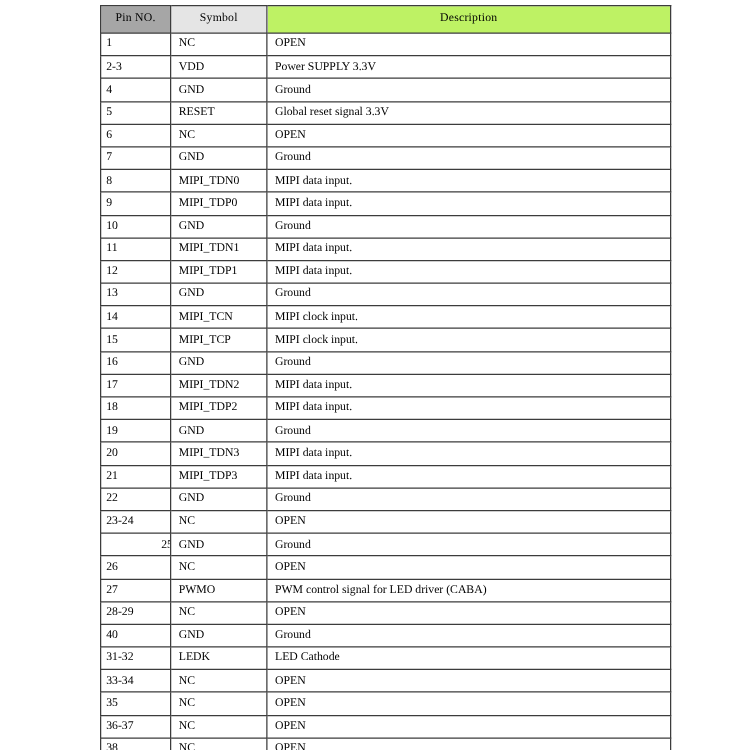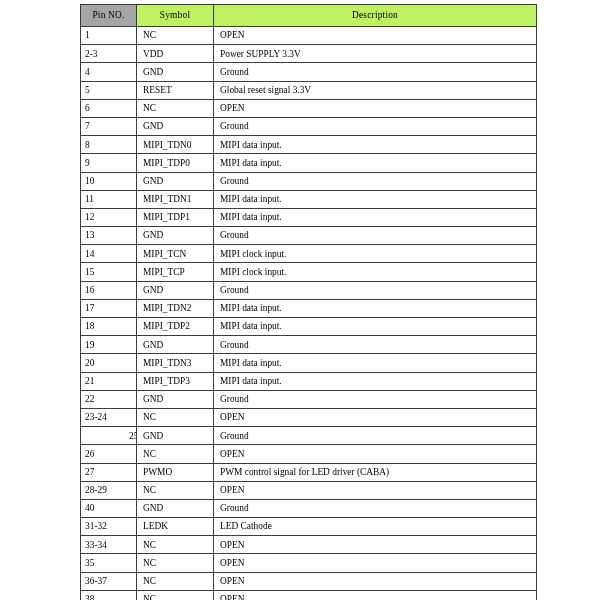--- a/index.html
+++ b/index.html
@@ -83,21 +83,21 @@
   <div id="pin-table-wrap">
     <table class="pin-table">
       <colgroup>
         <col class="c-pin">
         <col class="c-symbol">
         <col class="c-desc">
       </colgroup>
       <thead>
         <tr>
           <th style="background: rgb(166, 166, 166); border-color: rgb(60, 60, 60);">Pin NO.</th>
-          <th style="background: #bef264; border-color: rgb(60, 60, 60);">Symbol</th>
+          <th style="background: #e5e5e5; border-color: rgb(60, 60, 60);">Symbol</th>
           <th style="background: #bef264; border-color: rgb(60, 60, 60);">Description</th>
         </tr>
       </thead>
       <tbody id="pin-table-body">
           <tr>
             <td class="cell-pin" style="border-color: rgb(60, 60, 60);">1</td>
             <td class="cell-symbol" style="border-color: rgb(60, 60, 60);">NC</td>
             <td class="cell-desc" style="border-color: rgb(60, 60, 60);">OPEN</td>
           </tr>
           <tr>

